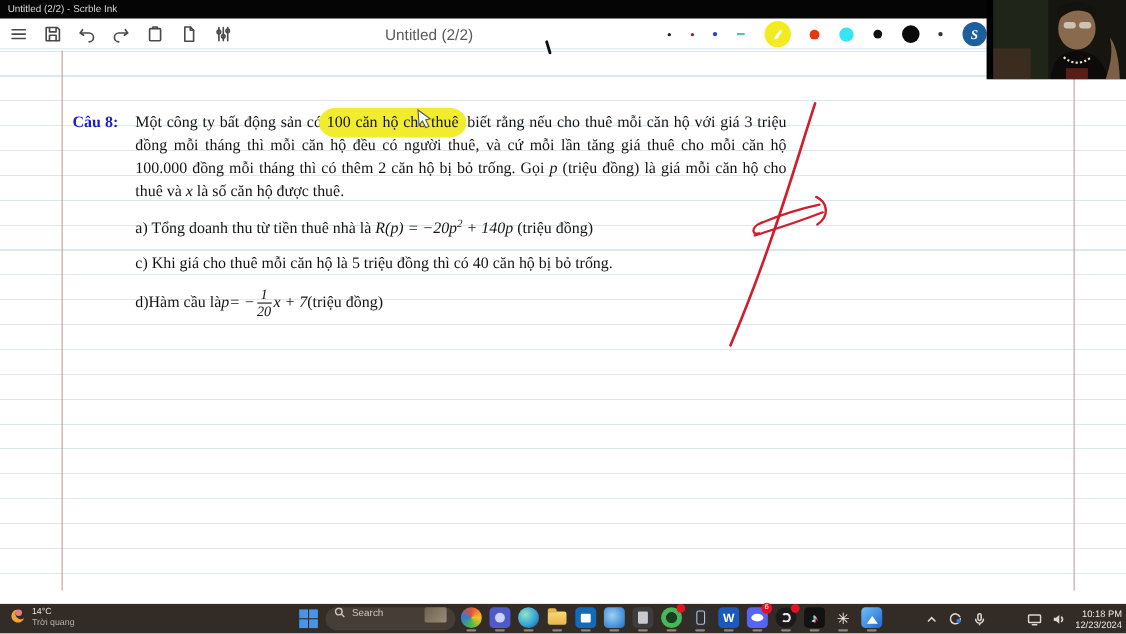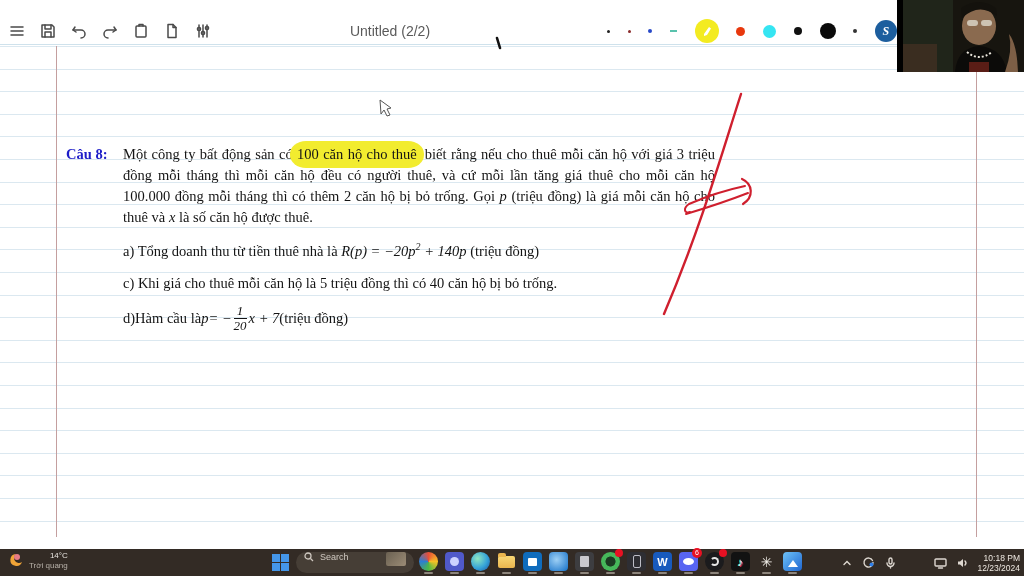--- a/index.html
+++ b/index.html
@@ -30,21 +30,21 @@
 
   
   .page { position:absolute; left:0; top:45px; width:1024px; height:504px; background:#fff; }
   .rules { position:absolute; left:0; top:1px; width:1024px; height:493px;
            background:repeating-linear-gradient(to bottom,#dbe8f0 0px,#dbe8f0 1px,transparent 1px,transparent 22.6px); }
   .margin-line { position:absolute; top:1px; width:1px; height:491px; background:#c49f9f; }
 
   
   .content { position:absolute; left:66px; top:56px; width:652px; color:#141414;
              font-family:"Liberation Serif", serif; font-size:14.5px; line-height:21px; }
-  .qrow { display:flex;margin-top:43px; }
+  .qrow { display:flex; }
   .qlabel { flex:0 0 57px; color:#1d1dc8; font-weight:bold; }
   .qpara { width:592px; text-align:justify; }
   .var { font-style:italic; }
   .hl { position:relative; z-index:0; background:#f2ec2f; border-radius:16px / 13px;
         padding:5px 7px 6px; margin:-5px -7px -6px; }
   .item { margin-left:57px; }
   .item.a { margin-top:8px; }
   .item.b { margin-top:15px; }
   .item.c { margin-top:11px; }
   .item.d { margin-top:10px; display:flex; align-items:center; }
@@ -55,21 +55,21 @@
 
   
   .overlay { position:absolute; left:0; top:0; width:1024px; height:576px; pointer-events:none; z-index:5; }
 
   
   .webcam { position:absolute; left:897px; top:0; width:127px; height:72px; background:#000; z-index:6; }
 
   
   .taskbar { position:absolute; left:0; top:549px; width:1024px; height:27px; background:#332b25; z-index:7;
              color:#e8e4df; }
-  .weather { position:absolute; left:6px; top:2px; display:flex; align-items:center; gap:5px;text-align:right; }
+  .weather { position:absolute; left:6px; top:2px; display:flex; align-items:center; gap:5px; }
   .weather .txt { font-size:8px; line-height:10px; }
   .weather .cond { color:#b7b0a8; }
   .start { position:absolute; left:272px; top:5px; width:17px; height:17px; display:grid;
            grid-template-columns:8px 8px; grid-template-rows:8px 8px; gap:1px; }
   .start div { background:#4596e8; }
   .search { position:absolute; left:296px; top:3px; width:118px; height:21px; background:#47make;
             background:#463e36; border-radius:11px; display:flex; gap:6px; padding:0 8px;
             font-size:9px; color:#cfc8c0; }
   .search .thumb { margin-left:auto; width:20px; height:14px; border-radius:2px;
                    background:linear-gradient(135deg,#6b6152,#9b8c76); }
@@ -111,20 +111,23 @@
   .tray .glyph { display:flex; align-items:center; justify-content:center; width:14px; height:14px; }
   .tray svg { stroke:#ded8d1; fill:none; stroke-width:1.4; stroke-linecap:round; }
   .lang { font-size:8.5px; letter-spacing:.5px; color:#e4ded7;margin-top:44px; }
   .clock { text-align:right; font-size:8.5px; line-height:10px; color:#eee8e1; }
 </style>
 </head>
 <body>
 
 <div id="stage">
 
+  <div class="titlebar">
+    <span>Untitled (2/2) - Scrble Ink</span>
+  </div>
 
   <div class="toolbar">
     <div class="tb-left">
       <div class="tb-btn">
         <svg width="16" height="16" viewBox="0 0 16 16">
             <path d="M2 4h12M2 8h12M2 12h12"></path>
           </svg>
       </div>
       <div class="tb-btn">
         <svg width="16" height="16" viewBox="0 0 16 16">

